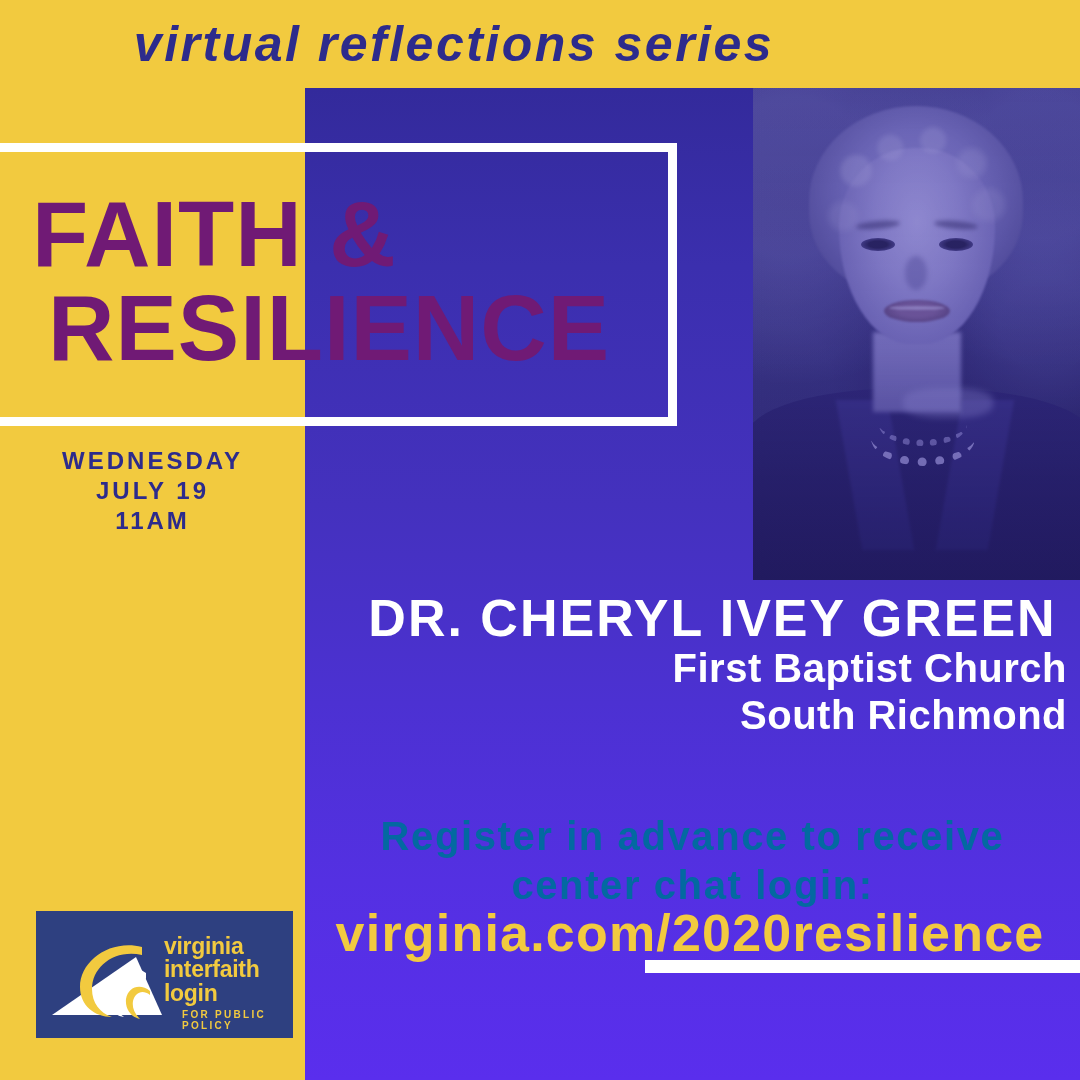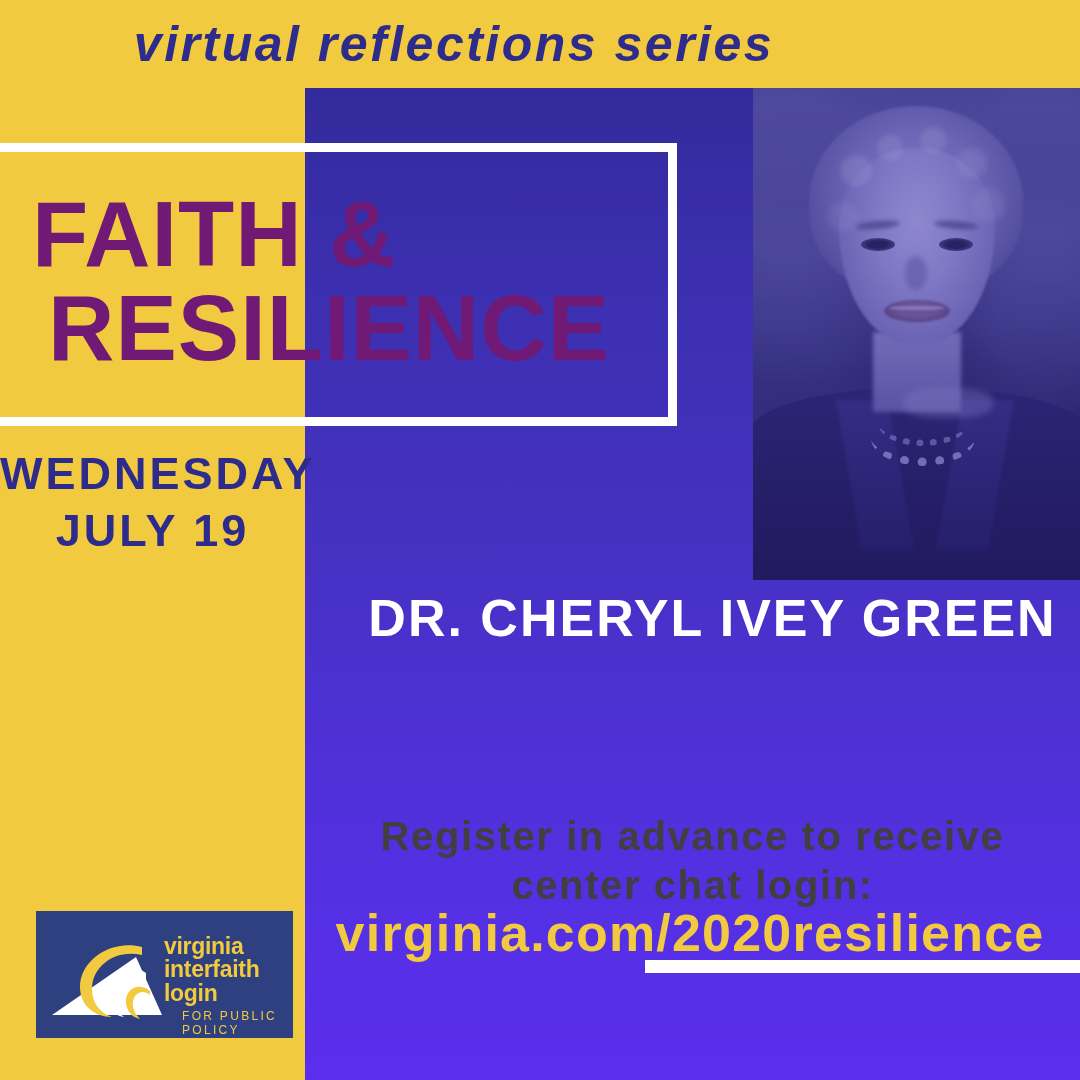--- a/index.html
+++ b/index.html
@@ -181,21 +181,21 @@
   .title-line.l2 { font-size:92px; margin-top:8px;margin-left:16px; }
 
   
   .date-block {
     position:absolute;
     left:0; top:446px; width:305px;
     z-index:7;
     text-align:center;
     color:#2D2B8C;
     font-weight:bold;
-    font-size:45px;
+    font-size:24px;
     letter-spacing:3px;
     line-height:1.26;
   }
 
   
   .speaker-name {
     position:absolute;
     left:305px; top:588px; width:775px;
     z-index:7;
     color:#fff;
@@ -217,21 +217,21 @@
     text-align:right;
     letter-spacing:.5px;
   }
 
   
   .register-block {
     position:absolute;
     left:305px; top:812px; width:775px;
     z-index:7;
     text-align:center;
-    color:#404040;
+    color:#0369a1;
     font-weight:bold;
     font-size:40px;
     line-height:1.22;
     letter-spacing:1.6px;
   }
   .url-line {
     position:absolute;
     left:300px; top:903px; width:780px;
     z-index:7;
     text-align:center;
@@ -265,22 +265,22 @@
     position:absolute; left:128px; top:24px;
     color:#F2CA3F;
     font-weight:bold;
     font-size:23px;
     line-height:1.02;
     letter-spacing:-.3px;
   }
   .logo-tag {
     position:absolute; left:146px; top:98px;
     color:#F2CA3F;
-    font-weight:normal;
-    font-size:12px;
+    font-weight:bold;
+    font-size:10px;
     letter-spacing:2.3px;
   }
 </style>
 </head>
 <body>
 
 <div id="poster">
 
   <div class="blue-panel"></div>
 
@@ -318,24 +318,27 @@
   <div class="title-box"></div>
 
   <div class="title-wrap">
     <div class="title-line l1">FAITH &amp;</div>
     <div class="title-line l2">RESILIENCE</div>
   </div>
 
   <div class="date-block">
     <div>WEDNESDAY</div>
     <div>JULY 19</div>
+    <div>11AM</div>
   </div>
 
   <div class="speaker-name">DR. CHERYL IVEY GREEN</div>
   <div class="speaker-org">
+    <div>First Baptist Church</div>
+    <div>South Richmond</div>
   </div>
 
   <div class="register-block">
     <div>Register in advance to receive</div>
     <div>center chat login:</div>
   </div>
   <div class="url-line">virginia.com/2020resilience</div>
   <div class="url-underbar"></div>
 
   <div class="logo-box">

